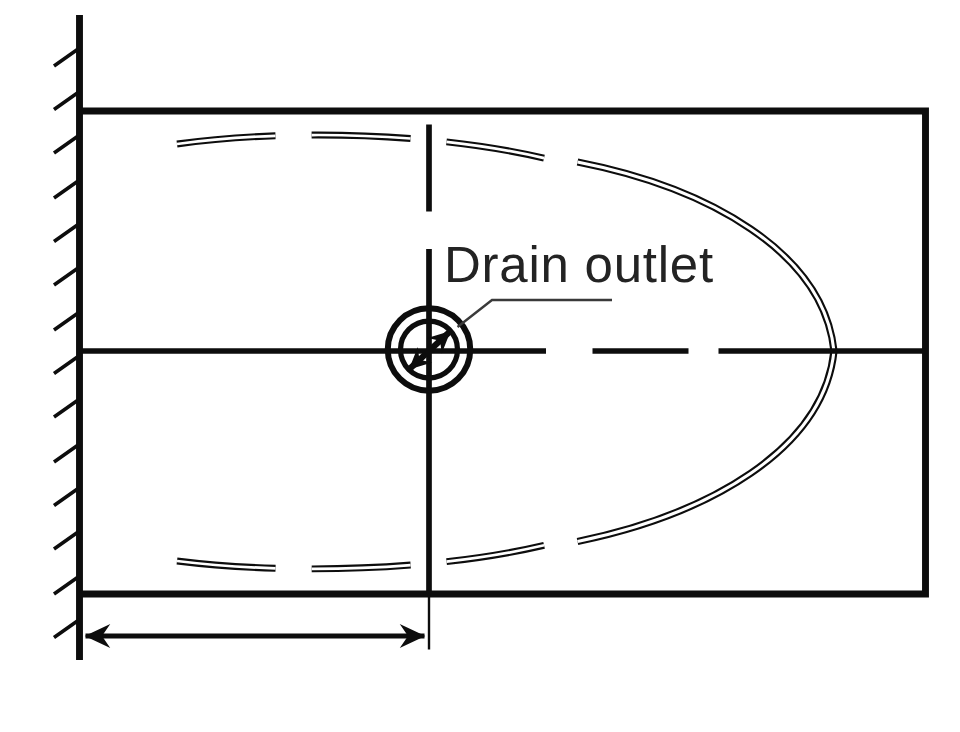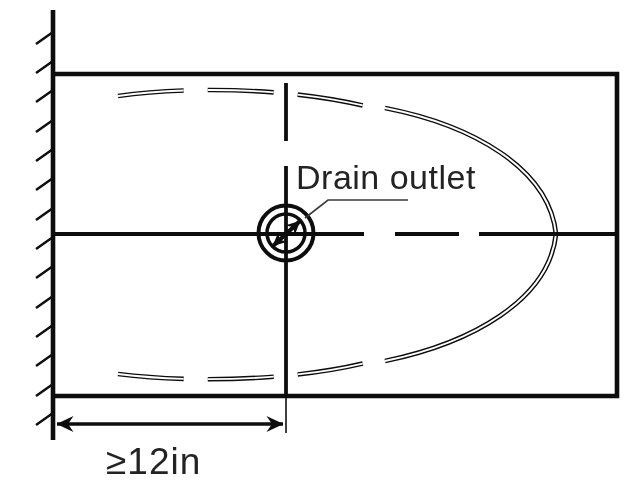--- a/index.html
+++ b/index.html
@@ -92,14 +92,13 @@
       <line x1="273" y1="246" x2="300" y2="221" stroke="#0d0d0d" stroke-width="4.2" marker-start="url(#barb-small)" marker-end="url(#barb-small)"></line>
     </g>
 
     <polyline points="305,218 328,200 408,200" fill="none" stroke="#3a3a3a" stroke-width="1.6"></polyline>
 
     <line x1="57" y1="424" x2="283" y2="424" stroke="#0d0d0d" stroke-width="3.4" marker-start="url(#barb)" marker-end="url(#barb)"></line>
   </svg>
 
   <div class="label label-drain">Drain outlet</div>
 
-  <div class="label label-dim">≥12in</div>
 </div>
 
 </body></html>

